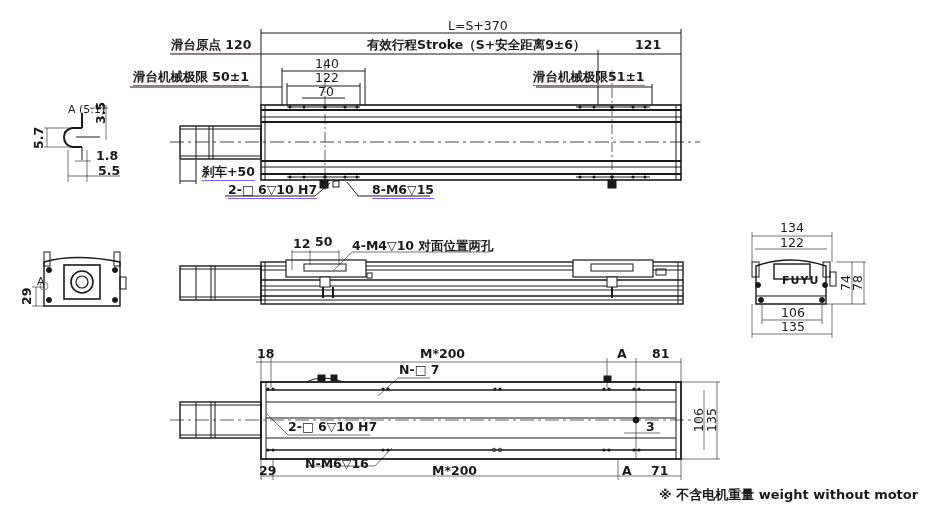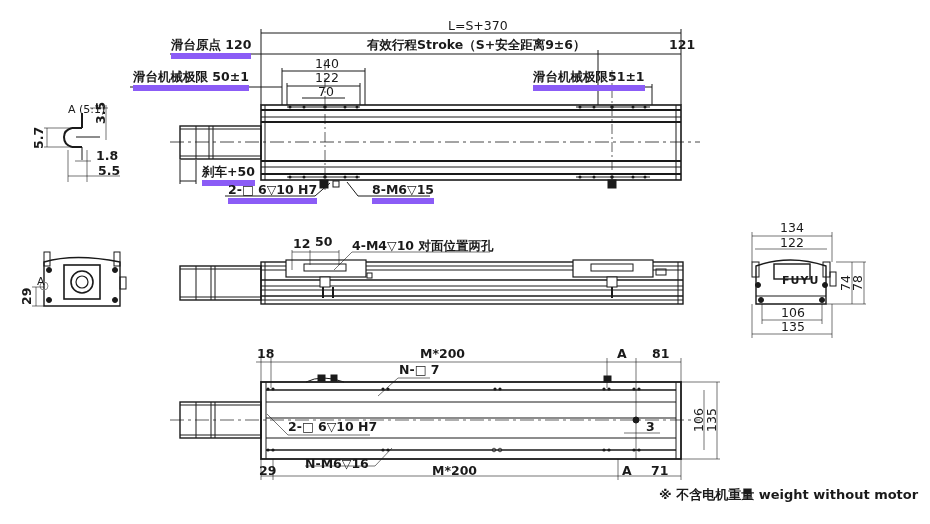--- a/index.html
+++ b/index.html
@@ -4,21 +4,21 @@
 <style>
   html, body { margin:0; padding:0; background:#ffffff; }
   body { width:930px; height:524px; overflow:hidden; position:relative;
          font-family:"DejaVu Sans","Liberation Sans",sans-serif; color:#1a1a1a; }
   svg { position:absolute; left:0; top:0; }
   .t { position:absolute; white-space:nowrap; font-size:12.5px; line-height:1; color:#1a1a1a; }
   .t.bold { font-weight:bold; }
   .t.small { font-size:11px; }
   .t.vert { transform:rotate(-90deg); transform-origin:left top; }
   .t.note { font-size:13px; font-weight:bold; }
-  .ul { border-bottom:6px solid #8b5cf6; padding-bottom:1px; }
+  .ul { border-bottom:1px solid #8b5cf6; padding-bottom:1px; }
 </style>
 </head>
 <body>
 
 <svg width="930" height="524" viewBox="0 0 930 524">
   <g stroke="#1a1a1a" fill="none" stroke-width="1">
 
     <g>
 
       <line x1="261" y1="33" x2="681" y2="33"></line>
@@ -285,21 +285,21 @@
   </g>
   <g stroke="#1a1a1a" fill="none" stroke-width="0.8">
     <circle cx="494" cy="450" r="1.8"></circle>
       <circle cx="500" cy="450" r="1.8"></circle>
   </g>
 </svg>
 
 <div class="t" style="left:448px;top:20px;">L=S+370</div>
 <div class="t bold ul" style="left:171px;top:39px;">滑台原点 120</div>
 <div class="t bold" style="left:367px;top:39px;">有效行程Stroke（S+安全距离9±6）</div>
-<div class="t bold" style="left:669px;top:39px;">121</div>
+<div class="t bold" style="left:635px;top:39px;">121</div>
 <div class="t bold ul" style="left:133px;top:71px;">滑台机械极限  50±1</div>
 <div class="t bold ul" style="left:533px;top:71px;">滑台机械极限51±1</div>
 <div class="t" style="left:315px;top:58px;">140</div>
 <div class="t" style="left:315px;top:72px;">122</div>
 <div class="t" style="left:318px;top:86px;">70</div>
 <div class="t bold ul" style="left:202px;top:166px;">刹车+50</div>
 <div class="t bold ul" style="left:228px;top:184px;">2-□ 6▽10 H7</div>
 <div class="t bold ul" style="left:372px;top:184px;">8-M6▽15</div>
 
 <div class="t small" style="left:68px;top:104px;">A (5:1)</div>

